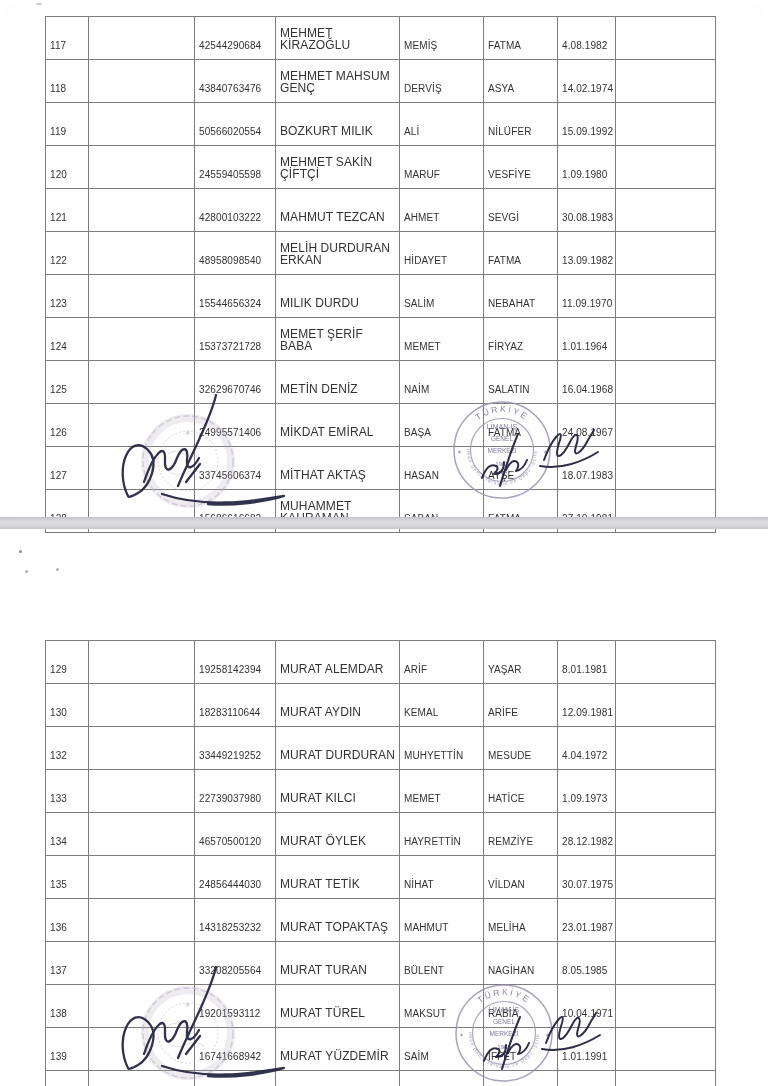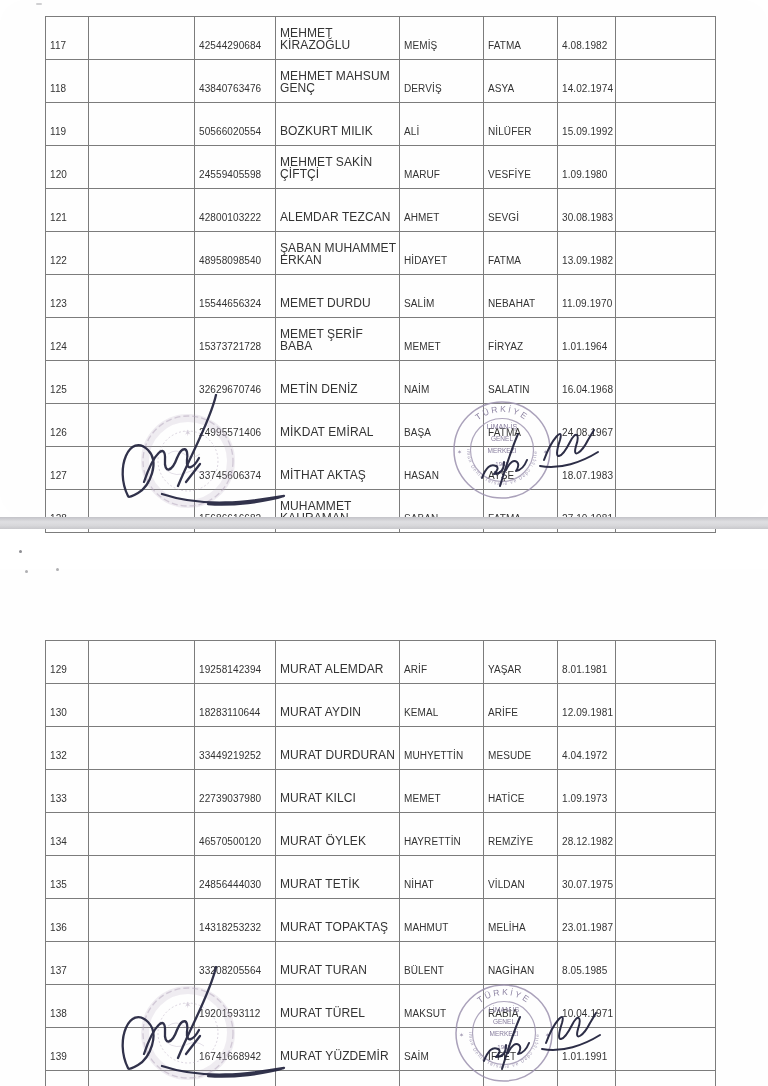--- a/index.html
+++ b/index.html
@@ -98,41 +98,41 @@
           <td class="cell-name">MEHMET SAKİN ÇİFTÇİ</td>
           <td class="cell-father">MARUF</td>
           <td class="cell-mother">VESFİYE</td>
           <td class="cell-dob">1.09.1980</td>
           <td class="cell-blank2"></td>
         </tr>
         <tr>
           <td class="cell-no">121</td>
           <td class="cell-blank1"></td>
           <td class="cell-id">42800103222</td>
-          <td class="cell-name">ALEMDAR TEZCAN</td>
+          <td class="cell-name">MAHMUT TEZCAN</td>
           <td class="cell-father">AHMET</td>
           <td class="cell-mother">SEVGİ</td>
           <td class="cell-dob">30.08.1983</td>
           <td class="cell-blank2"></td>
         </tr>
         <tr>
           <td class="cell-no">122</td>
           <td class="cell-blank1"></td>
           <td class="cell-id">48958098540</td>
-          <td class="cell-name">ŞABAN MUHAMMET ERKAN</td>
+          <td class="cell-name">MELİH DURDURAN ERKAN</td>
           <td class="cell-father">HİDAYET</td>
           <td class="cell-mother">FATMA</td>
           <td class="cell-dob">13.09.1982</td>
           <td class="cell-blank2"></td>
         </tr>
         <tr>
           <td class="cell-no">123</td>
           <td class="cell-blank1"></td>
           <td class="cell-id">15544656324</td>
-          <td class="cell-name">MEMET DURDU</td>
+          <td class="cell-name">MILIK DURDU</td>
           <td class="cell-father">SALİM</td>
           <td class="cell-mother">NEBAHAT</td>
           <td class="cell-dob">11.09.1970</td>
           <td class="cell-blank2"></td>
         </tr>
         <tr>
           <td class="cell-no">124</td>
           <td class="cell-blank1"></td>
           <td class="cell-id">15373721728</td>
           <td class="cell-name">MEMET ŞERİF BABA</td>

